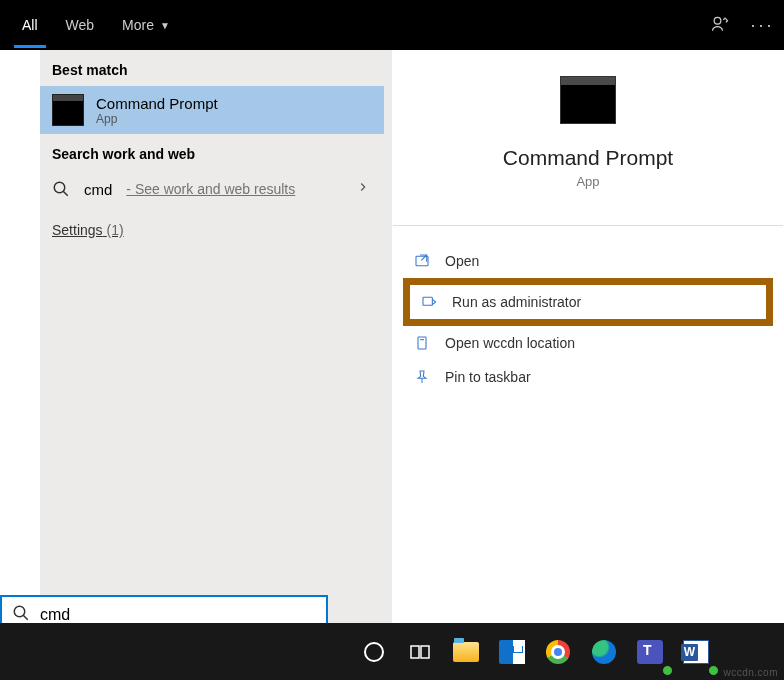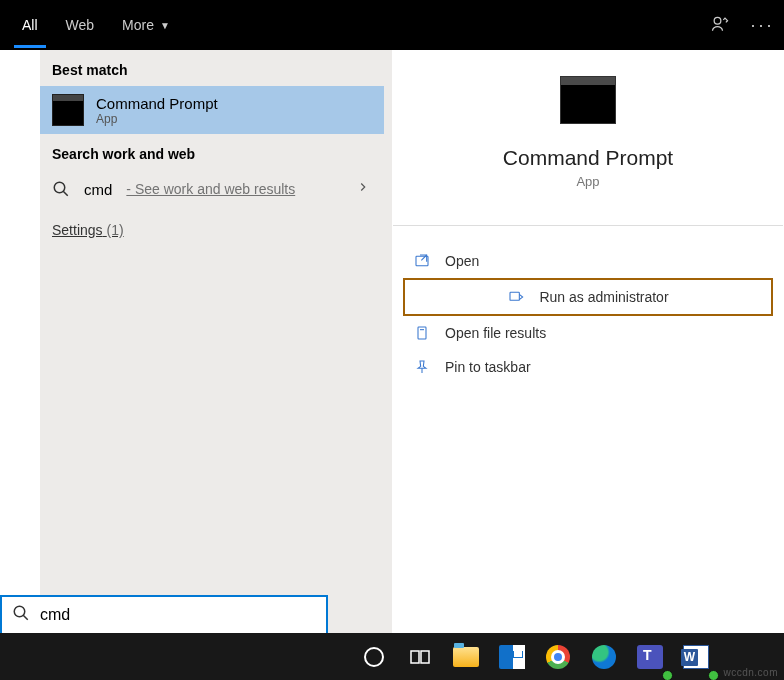--- a/index.html
+++ b/index.html
@@ -49,35 +49,35 @@
   .preview-icon::before { content: ""; position: absolute; top: 0; left: 0; right: 0; height: 8px; background: #4a4a4a; }
   .preview-title { font-size: 21px; font-weight: 400; margin-top: 22px; color: #222; }
   .preview-type { font-size: 13px; color: #777; margin-top: 4px; }
   .divider { width: 390px; height: 1px; background: #ddd; margin-top: 36px; }
 
   .actions { width: 370px; margin-top: 18px; }
   .action-row {
     display: flex; align-items: center; gap: 14px; padding: 8px 10px; font-size: 14px; color: #333;
     cursor: pointer;
   }
-  .action-row.highlight { border: 2px solid #a16207; justify-content: center; }
+  .action-row.highlight { border: 7px solid #a16207; }
   .action-icon { width: 18px; height: 18px; display: flex; align-items: center; justify-content: center; color: #3b78cf; }
 
   
   .search-box {
     position: absolute; left: 0; bottom: 45px; width: 328px; height: 40px;
     border: 2px solid #0078d4; background: #fff; display: flex; align-items: center; padding: 0 10px; gap: 10px;
   }
   .search-box input {
     flex: 1; border: none; outline: none; font-size: 16px; color: #000; background: transparent;
   }
 
   
   .taskbar {
-    position: absolute; bottom: 0; left: 0; right: 0; height: 47px;
+    position: absolute; bottom: 0; left: 0; right: 0; height: 57px;
     background: #181818; display: flex; align-items: center; padding-left: 354px; gap: 6px;
   }
   .task-icon { width: 40px; height: 42px; display: flex; align-items: center; justify-content: center; cursor: pointer; }
   .cortana-ring { width: 20px; height: 20px; border: 2px solid #fff; border-radius: 50%; }
   .task-svg { width: 24px; height: 24px; }
   .folder { width: 26px; height: 20px; background: linear-gradient(#ffe18f,#f7b21b); border-radius: 2px; position: relative;}
   .folder::before { content:""; position:absolute; top:-4px; left:1px; width:10px; height:5px; background:#58b2e0; border-radius:1px;}
   .outlook { width:26px; height:24px; background:#1170c9; position:relative; border-radius:2px;}
   .outlook::before { content:""; position:absolute; right:0; top:0; width:12px; height:100%; background:#fff;}
   .outlook::after { content:""; position:absolute; right:2px; top:6px; width:8px; height:6px; border:1px solid #1170c9; border-top:none; transform-origin:top; }
@@ -177,21 +177,21 @@
           </span>
         <span>Run as administrator</span>
       </div>
       <div class="action-row">
         <span class="action-icon">
             <svg width="16" height="16" viewBox="0 0 24 24" fill="none" stroke="currentColor" stroke-width="1.6">
               <rect x="6" y="3" width="12" height="18" rx="1"></rect>
               <line x1="9" y1="7" x2="15" y2="7"></line>
             </svg>
           </span>
-        <span>Open file results</span>
+        <span>Open wccdn location</span>
       </div>
       <div class="action-row">
         <span class="action-icon">
             <svg width="16" height="16" viewBox="0 0 24 24" fill="none" stroke="currentColor" stroke-width="1.6">
               <path d="M9 3h6l-1 8 4 3H6l4-3z"></path>
               <line x1="12" y1="14" x2="12" y2="21"></line>
             </svg>
           </span>
         <span>Pin to taskbar</span>
       </div>

